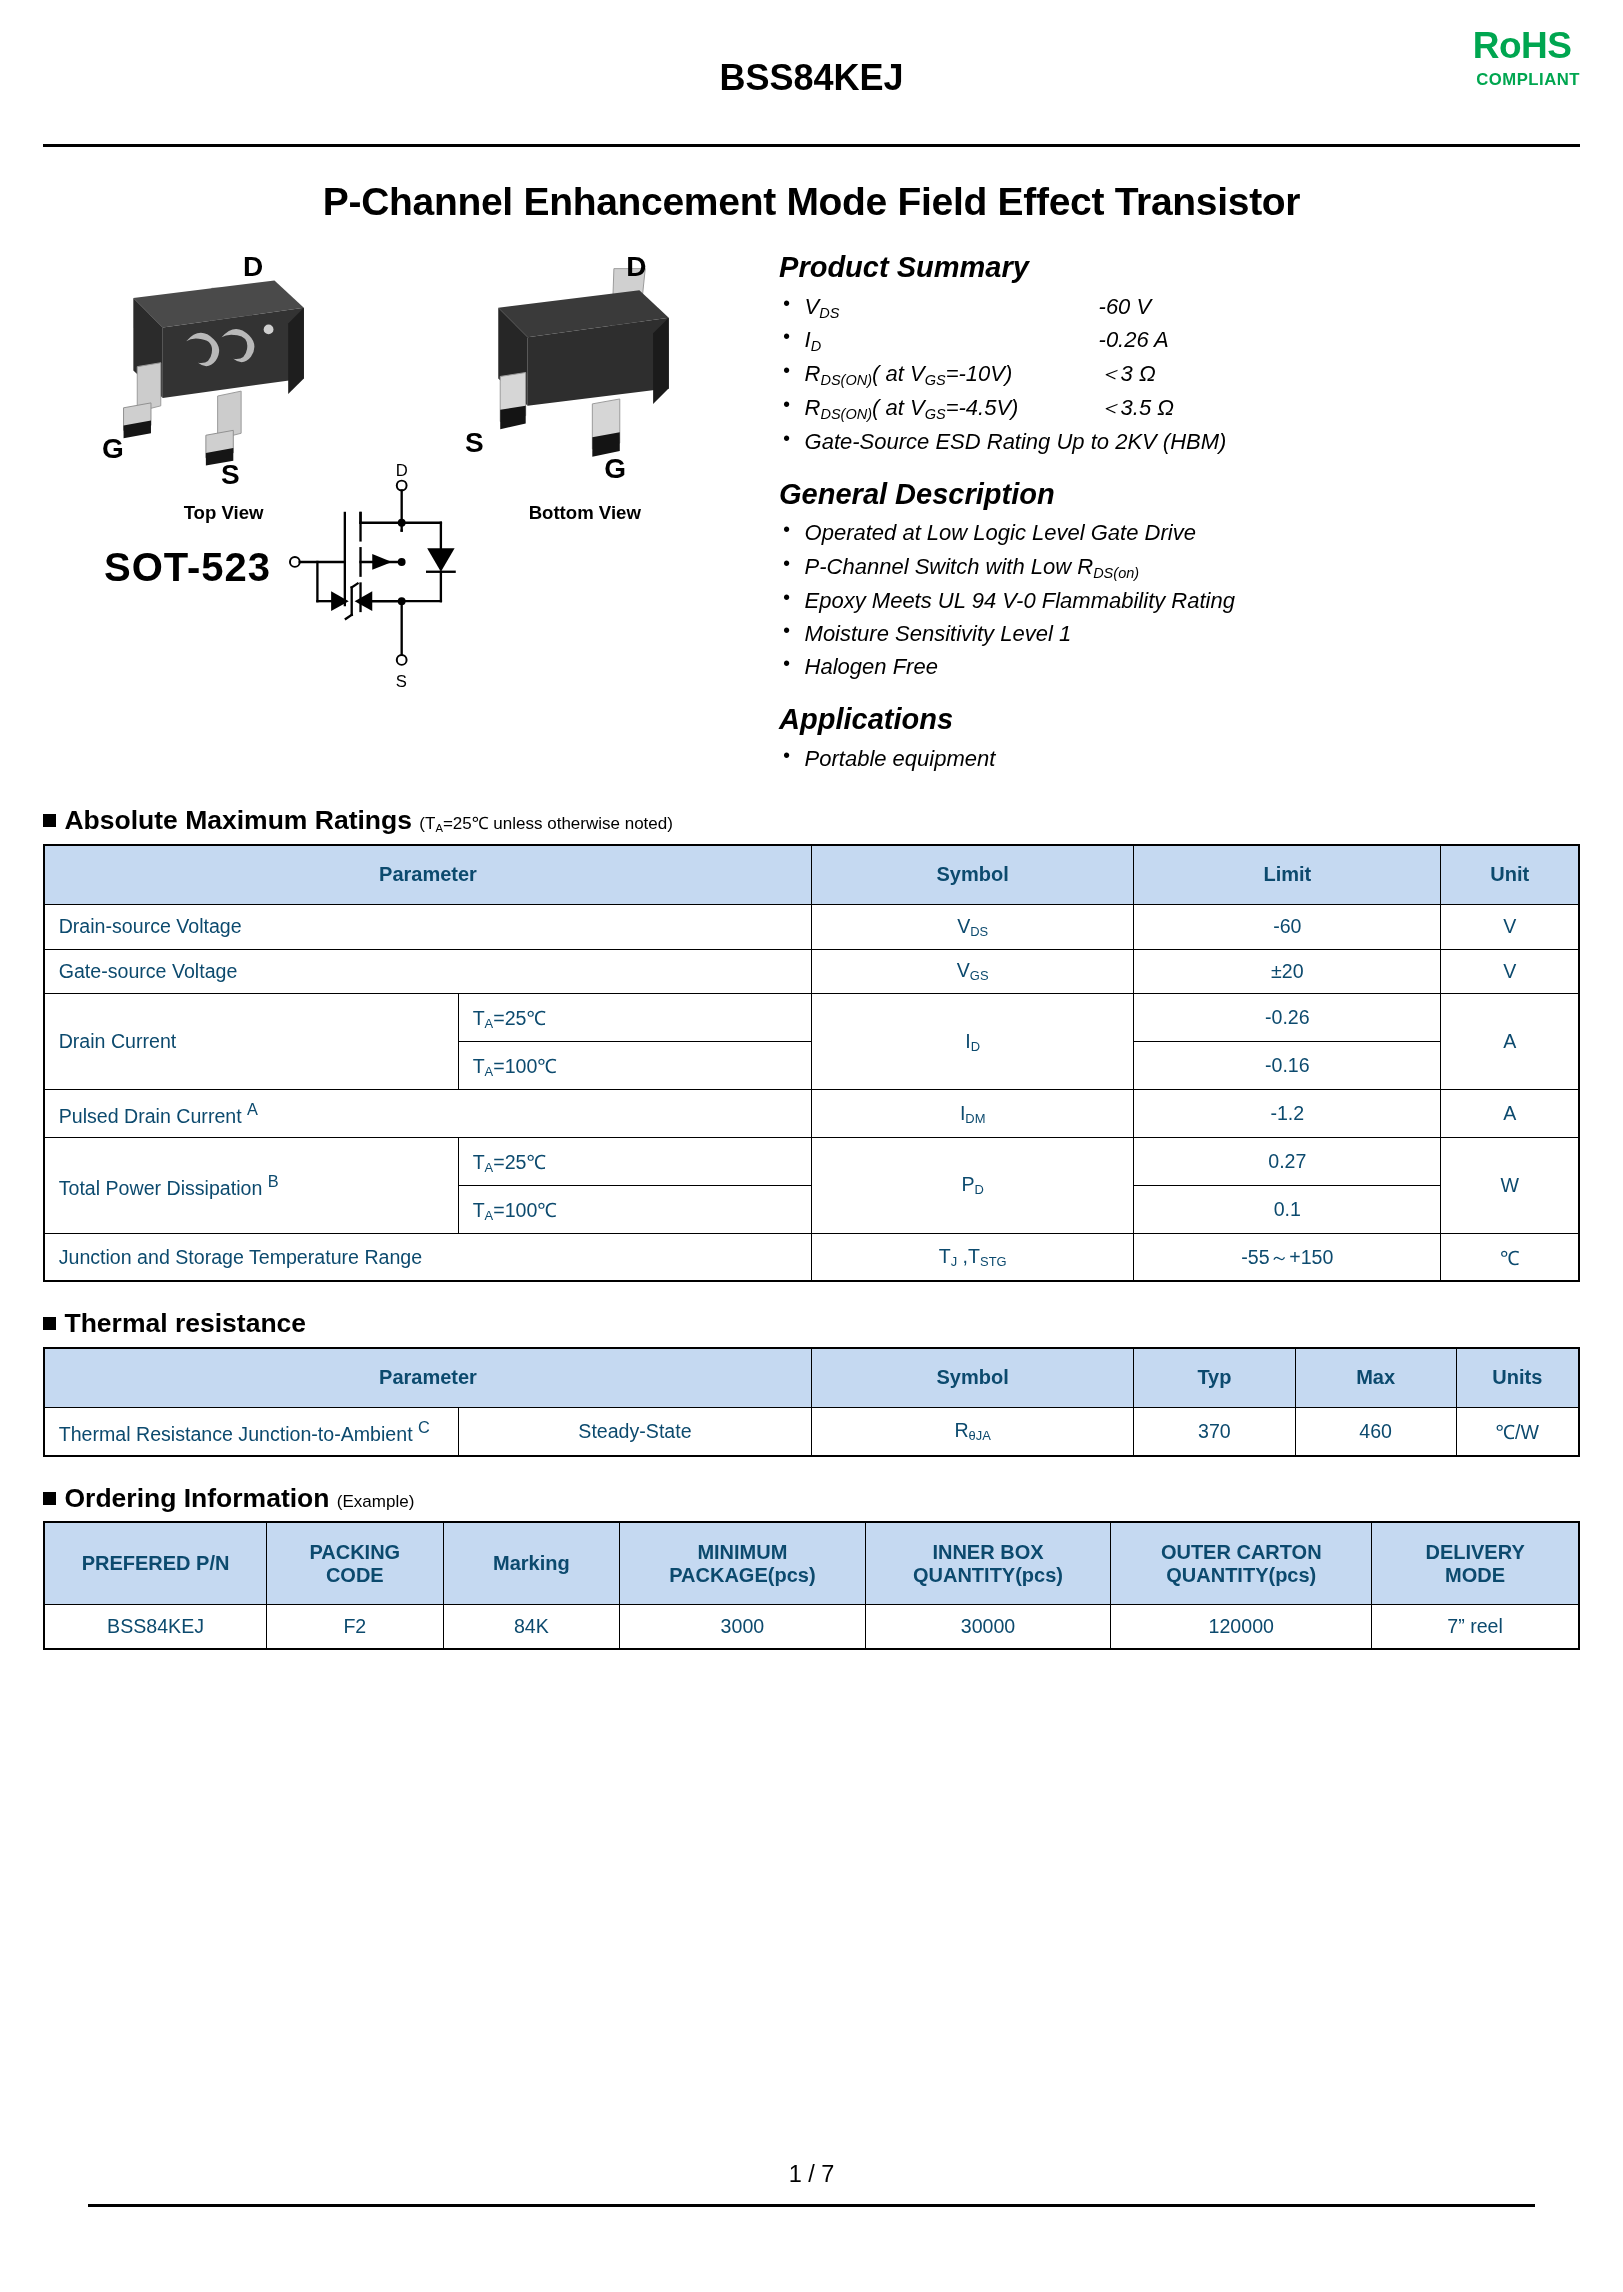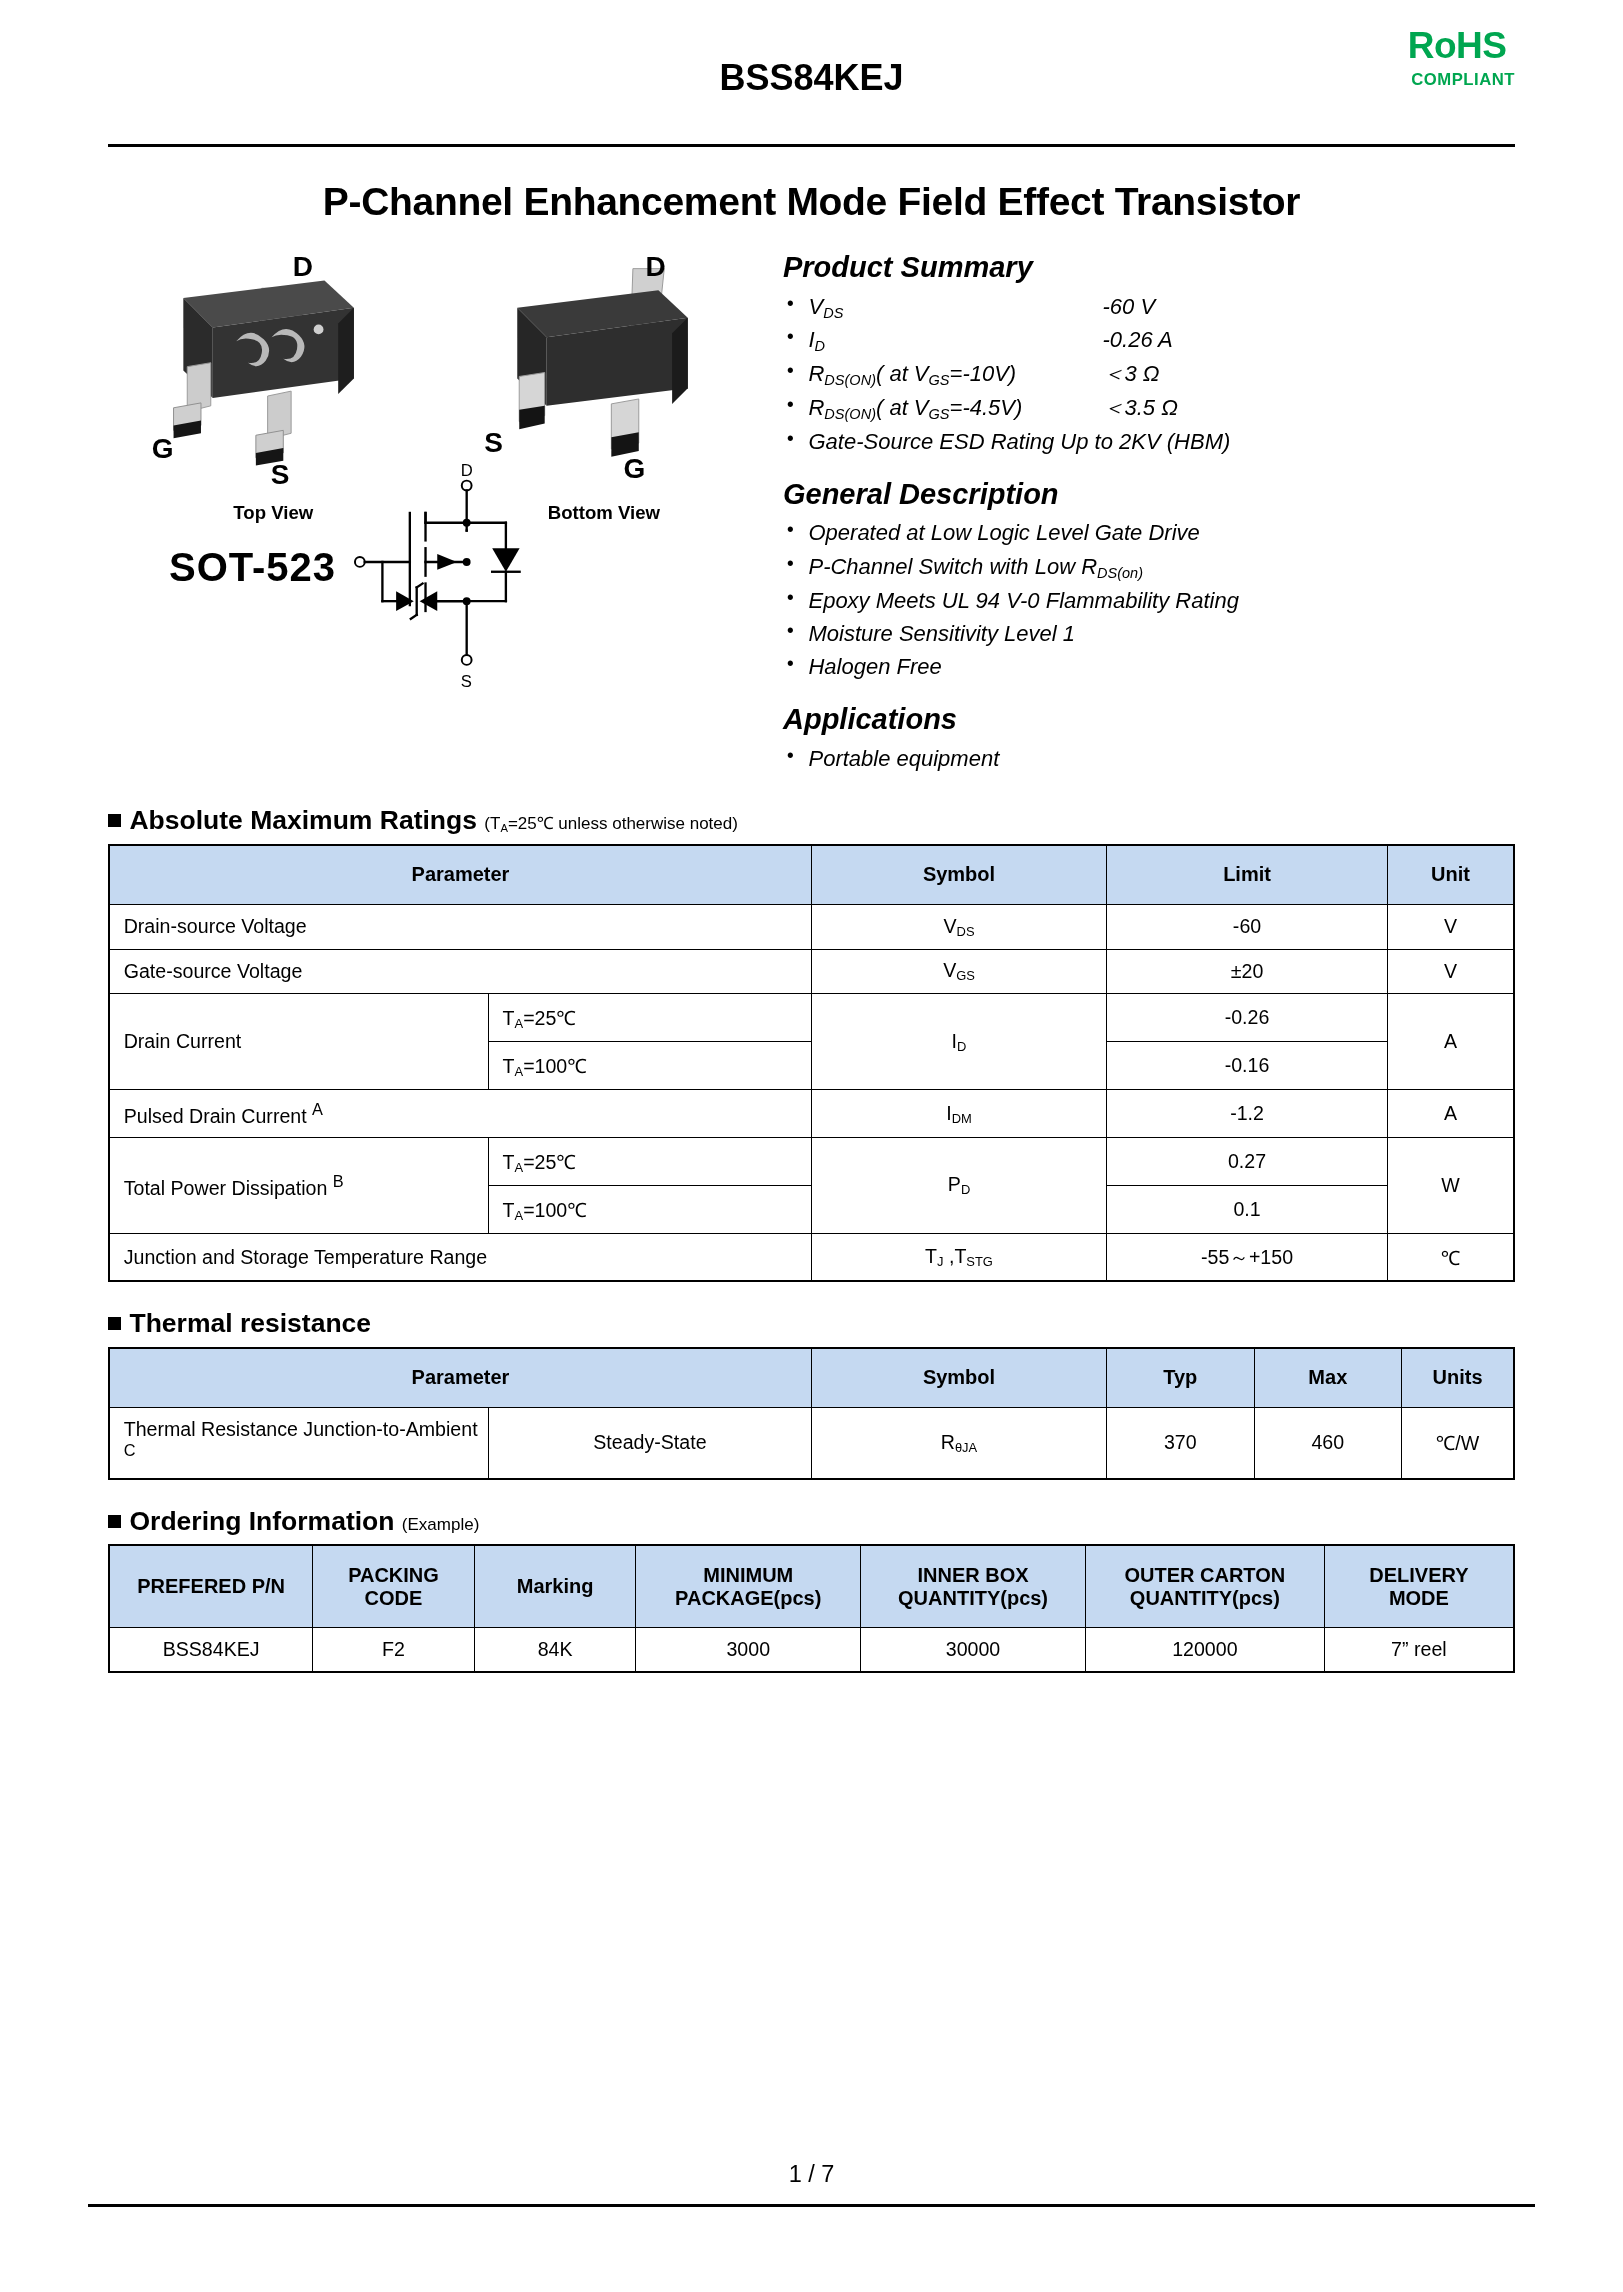--- a/index.html
+++ b/index.html
@@ -7,21 +7,21 @@
   body {
     width: 1623px;
     height: 2293px;
     background: #ffffff;
     font-family: "Liberation Sans", sans-serif;
     color: #000000;
     position: relative;
     overflow: hidden;
   }
 
-  .page { padding: 0 108px; position: relative; height: 100%; }
+  .page { padding: 0 43px; position: relative; height: 100%; }
 
   
   .header { position: relative; height: 118px; }
   .rohs {
     position: absolute; right: 0; top: 27.4px;
     text-align: center; line-height: 1;
   }
   .rohs-main {
     color: #00a650; font-weight: bold; font-size: 37px;
     letter-spacing: -0.5px;
@@ -94,21 +94,21 @@
   .blk-head .norm { font-weight: bold; }
   .blk-head .lite { font-weight: normal; font-size: 17px; }
 
   
   table.dt {
     width: 100%; border-collapse: collapse; table-layout: fixed;
     border: 2.5px solid #000;
   }
   table.dt th, table.dt td {
     border: 1.5px solid #000; font-size: 19.6px; font-weight: normal;
-    text-align: center; padding: 9.8px 5.9px; color: #000000;
+    text-align: center; padding: 9.8px 5.9px; color: #0c4a6e;
   }
   table.dt th {
     background: #c5d9f1; font-weight: bold; font-size: 20px;
     padding: 17.6px 5.9px;
   }
   table.dt td.left { text-align: left; padding-left: 13.7px; }
   .mt-sec { margin-top: 29px; }
   .mt-sec2 { margin-top: 25.5px; }
 
   

